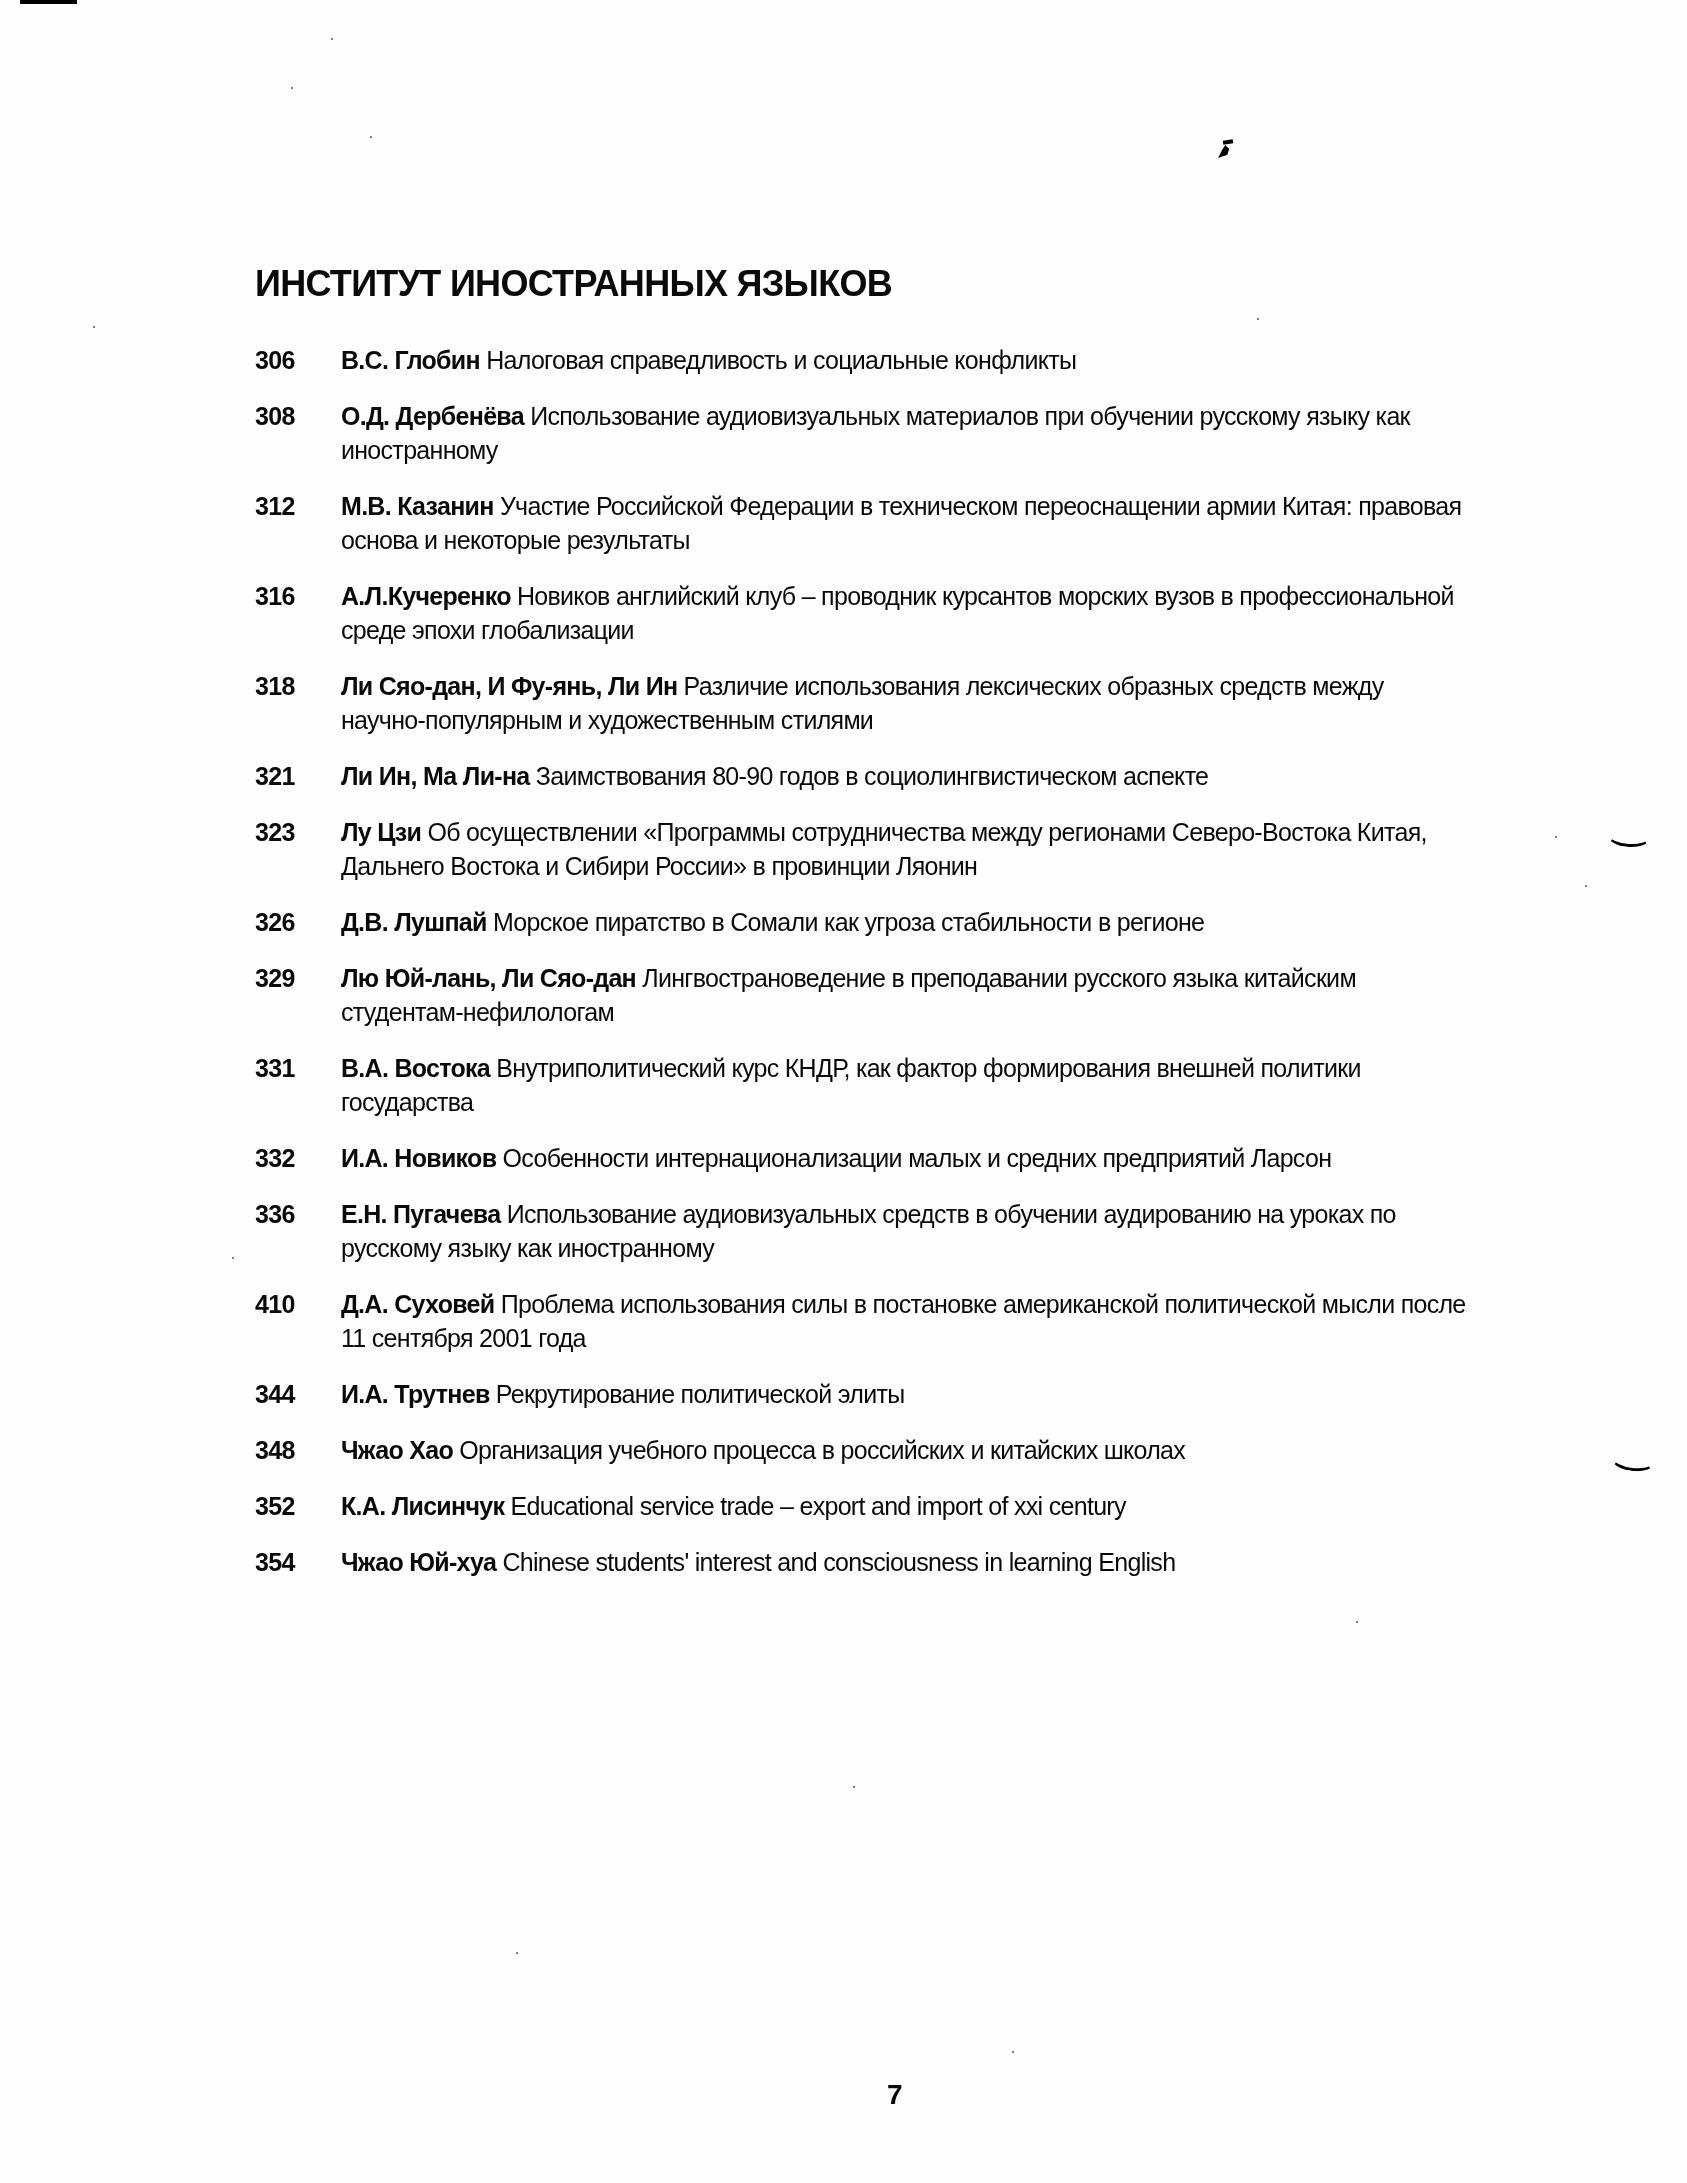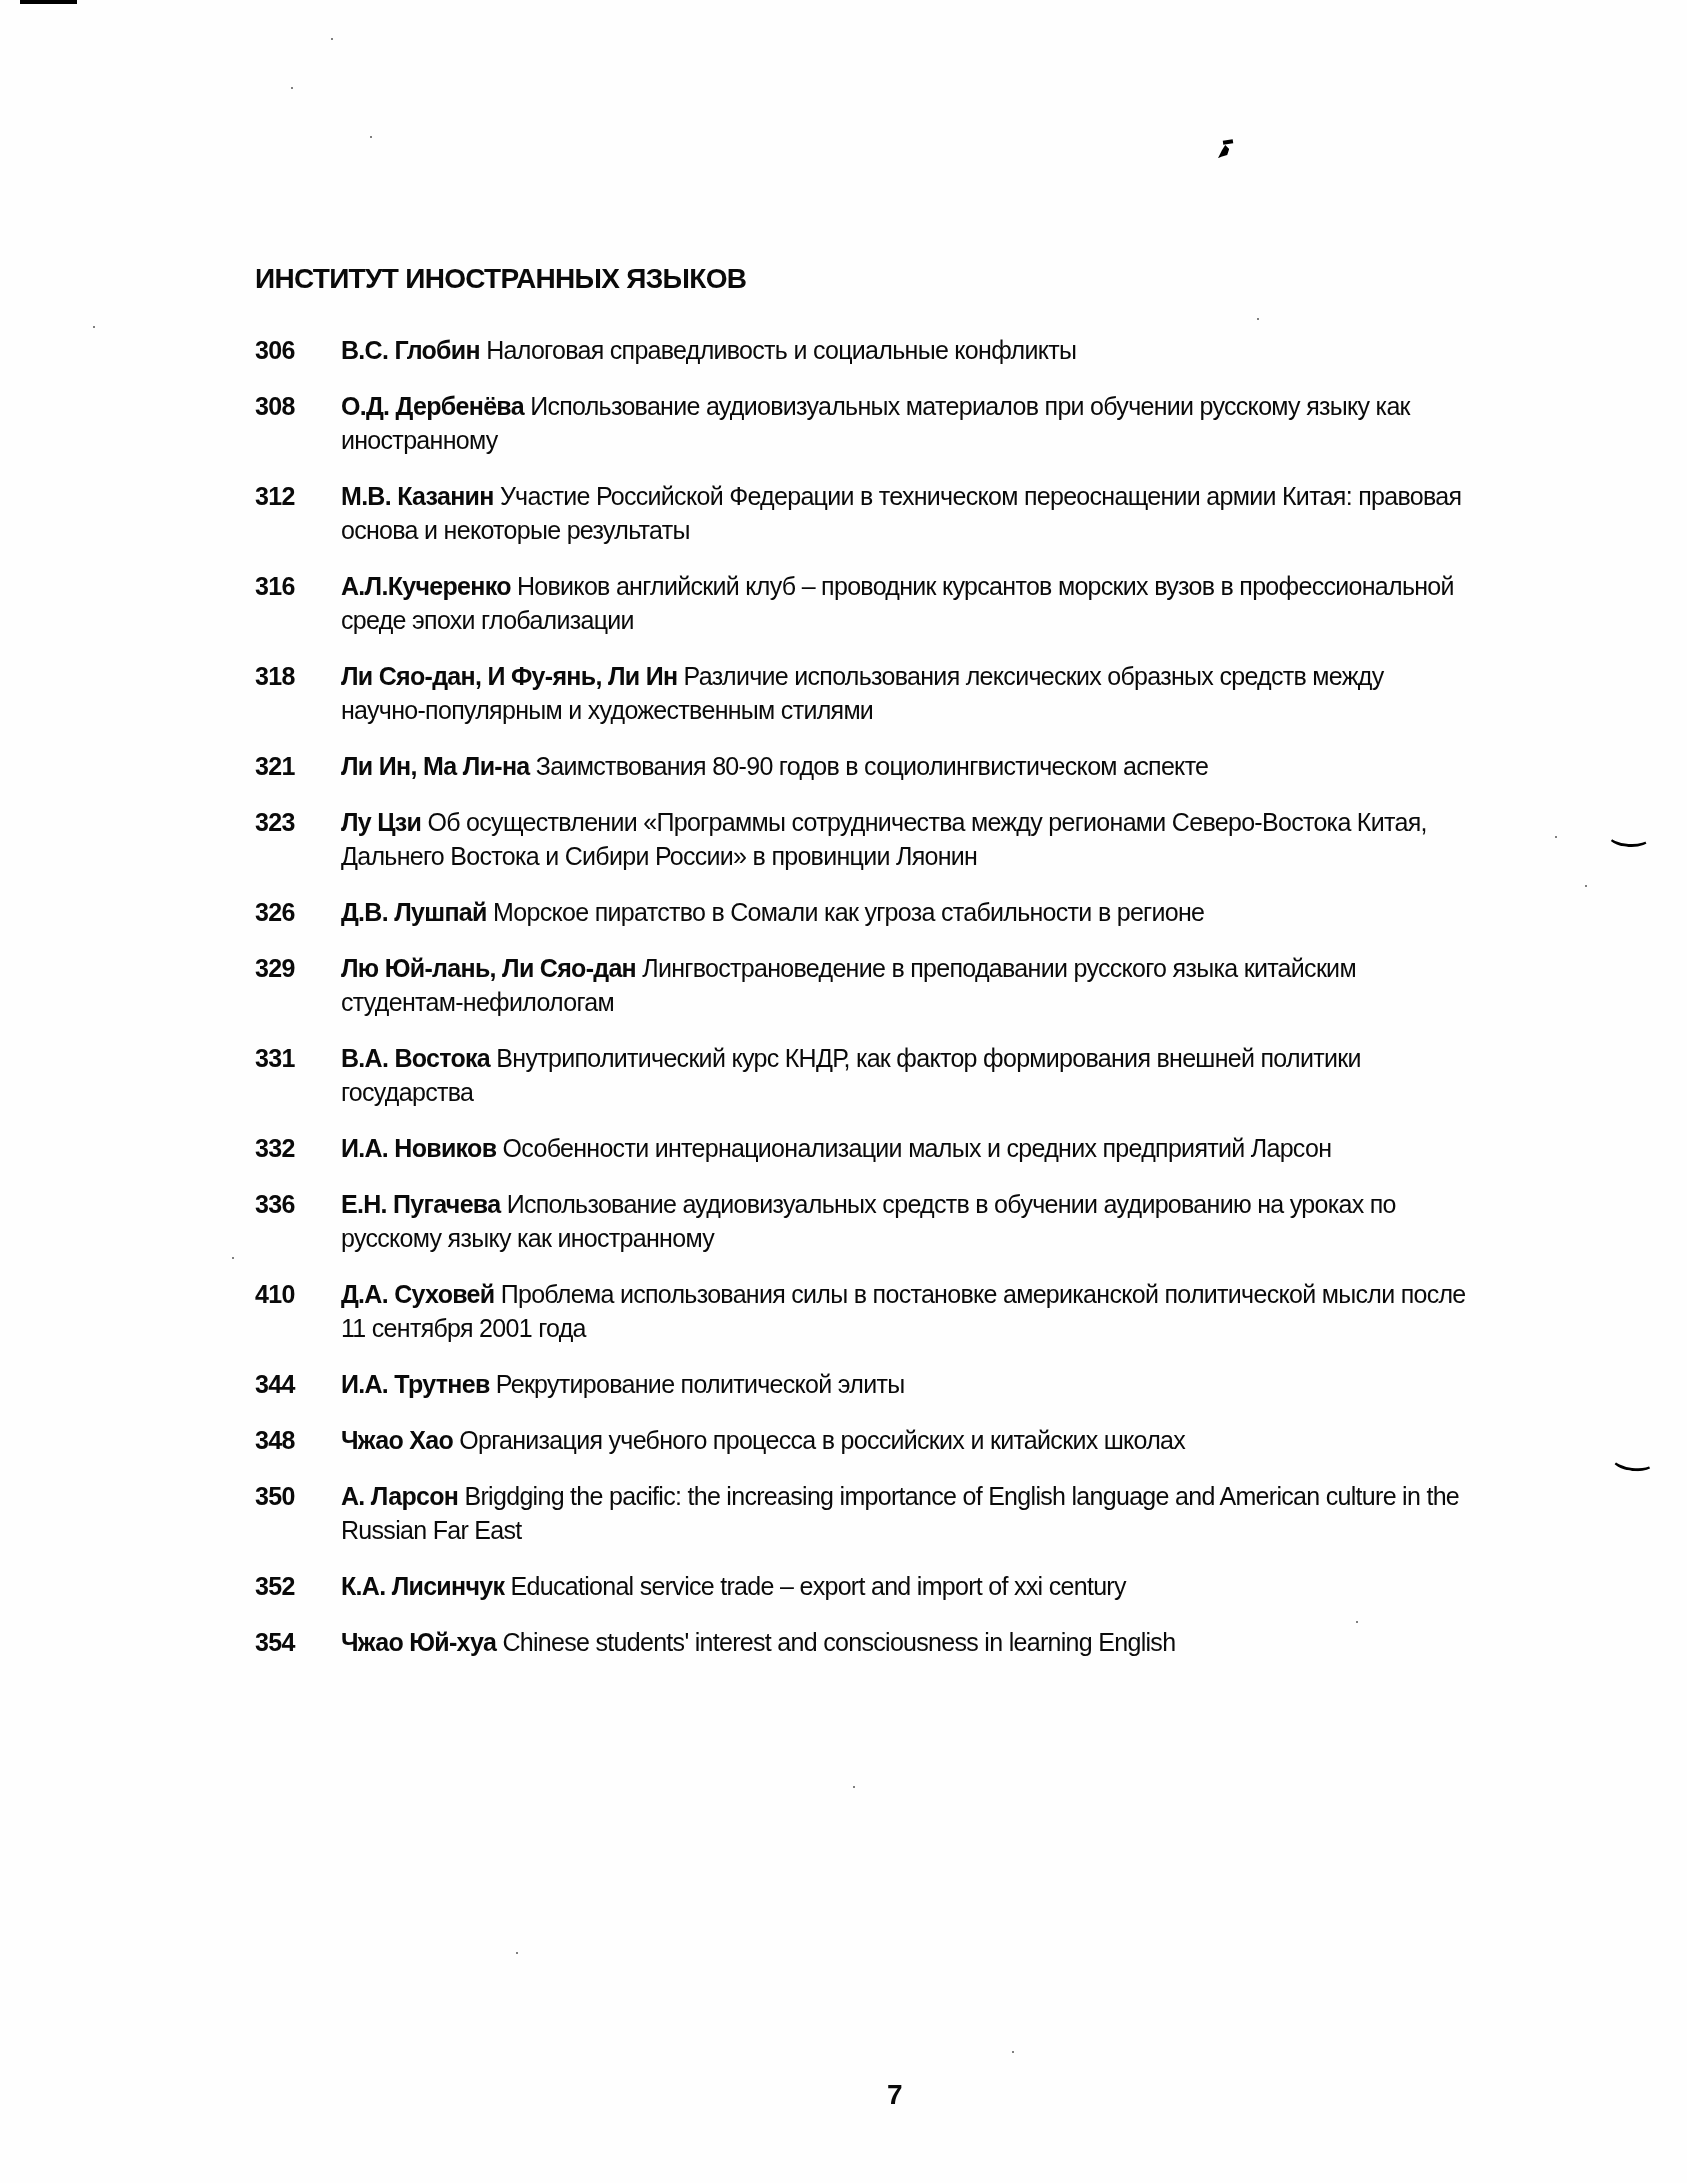--- a/index.html
+++ b/index.html
@@ -11,21 +11,21 @@
     overflow:hidden;
     font-family:"Liberation Sans", sans-serif;
     color:#0a0a0a;
   }
   .content {
     position:absolute;
     left:255px; top:263px;
     width:1217px;
   }
   .heading {
-    font-size:28px;
+    font-size:36px;
     font-weight:bold;
     letter-spacing:-0.7px;
     margin:0 0 38px 0;
   }
   .toc-list { width:100%; }
   .entry {
     display:flex;
     align-items:flex-start;
     margin-bottom:22px;
     font-size:25px;
@@ -164,24 +164,20 @@
   <div class="entry">
     <div class="num">344</div>
     <div class="entry-text"><span class="authors">И.А. Трутнев</span> <span class="title">Рекрутирование политической элиты</span></div>
   </div>
 
   <div class="entry">
     <div class="num">348</div>
     <div class="entry-text"><span class="authors">Чжао Хао</span> <span class="title">Организация учебного процесса в российских и китайских школах</span></div>
   </div>
 
-  <div class="entry">
-    <div class="num">350</div>
-    <div class="entry-text"><span class="authors">А. Ларсон</span> <span class="title">Brigdging the pacific: the increasing importance of English language and American culture in the Russian Far East</span></div>
-  </div>
 
   <div class="entry">
     <div class="num">352</div>
     <div class="entry-text"><span class="authors">К.А. Лисинчук</span> <span class="title">Educational service trade – export and import of xxi century</span></div>
   </div>
 
   <div class="entry">
     <div class="num">354</div>
     <div class="entry-text"><span class="authors">Чжао Юй-хуа</span> <span class="title">Chinese students' interest and consciousness in learning English</span></div>
   </div>

